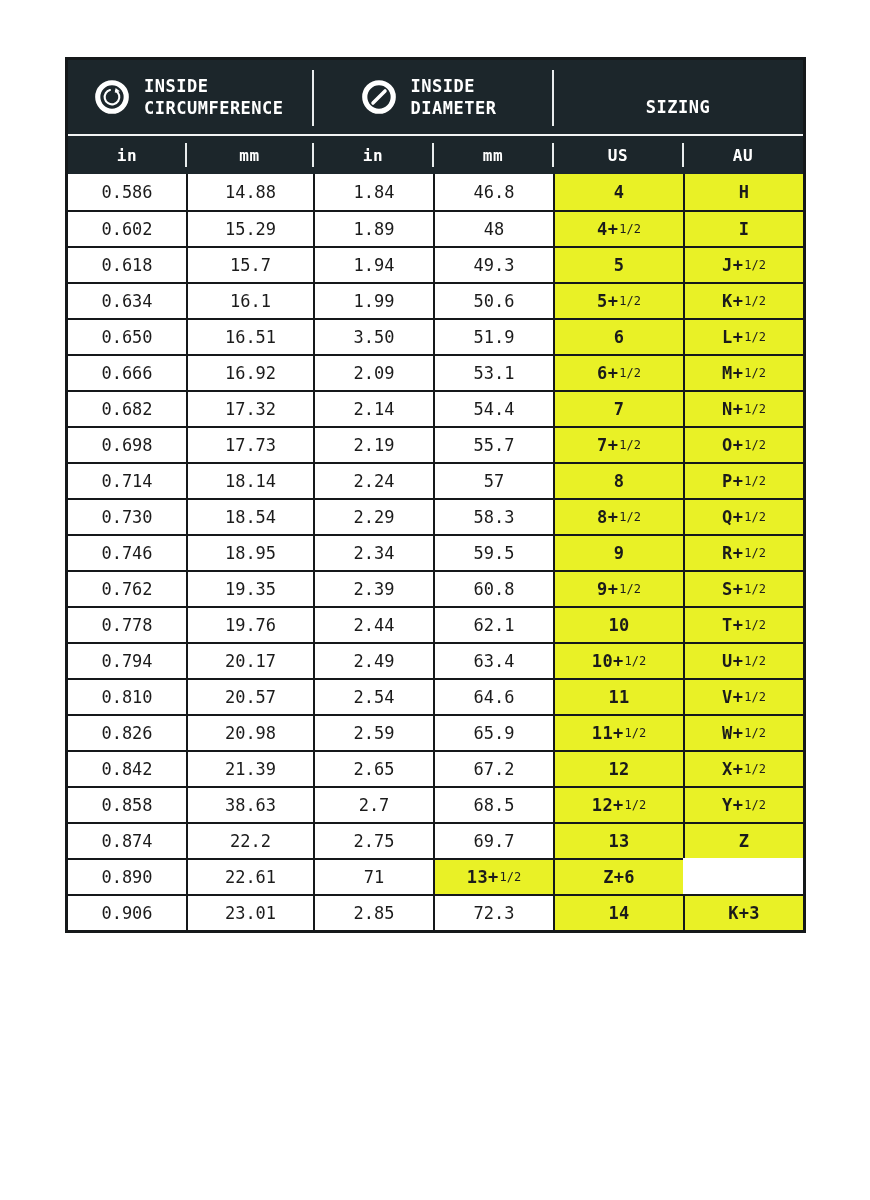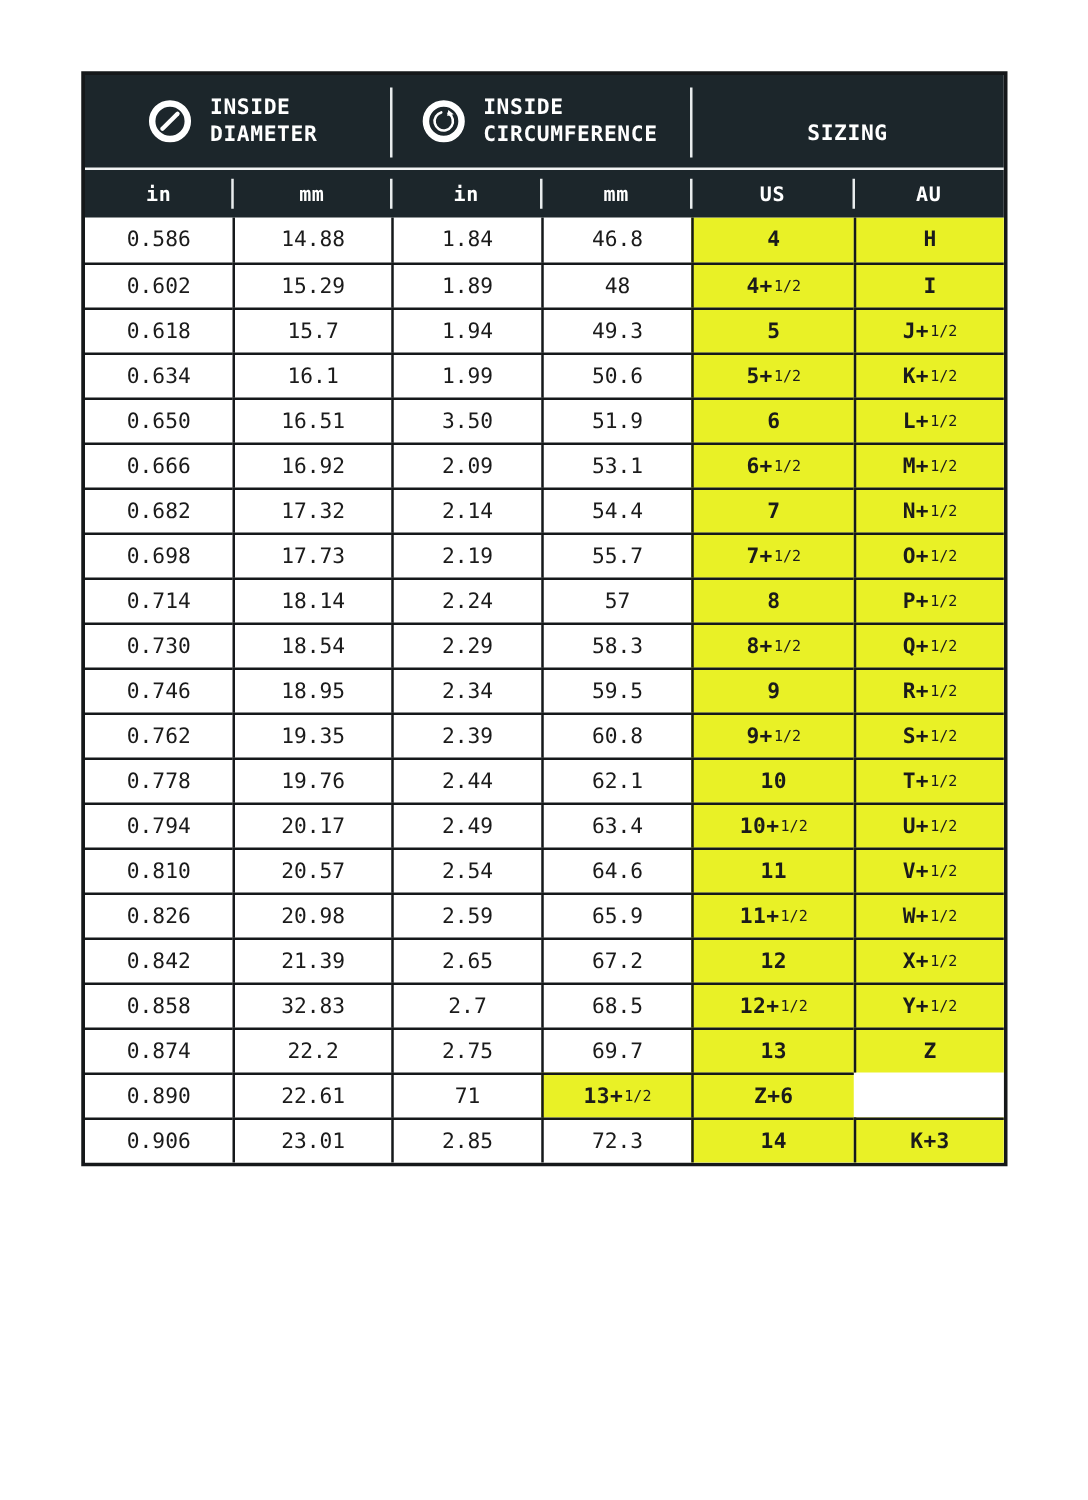--- a/index.html
+++ b/index.html
@@ -55,35 +55,35 @@
 <div class="page">
   <div class="size-table">
 
     <div class="thead">
       <div class="group-row">
 
         <div class="group">
           <span class="icon">
             <svg viewBox="0 0 44 44" width="38" height="38">
               <circle cx="22" cy="22" r="16.5" fill="none" stroke="#ffffff" stroke-width="6"></circle>
-              <line x1="15" y1="29" x2="29" y2="15" stroke="#ffffff" stroke-width="4" stroke-linecap="round"></line>
-            </svg>
-          </span>
-          <span class="glabel wrap-narrow">INSIDE DIAMETER</span>
-        </div>
-
-        <div class="group">
-          <span class="icon">
-            <svg viewBox="0 0 44 44" width="38" height="38">
-              <circle cx="22" cy="22" r="16.5" fill="none" stroke="#ffffff" stroke-width="6"></circle>
               <circle cx="22" cy="22" r="8.5" fill="none" stroke="#ffffff" stroke-width="2.4" stroke-dasharray="46 8" stroke-linecap="round" transform="rotate(-58 22 22)"></circle>
               <polygon points="26.2,11.6 31.2,15.4 25.2,17.2" fill="#ffffff"></polygon>
             </svg>
           </span>
           <span class="glabel wrap-wide">INSIDE CIRCUMFERENCE</span>
+        </div>
+
+        <div class="group">
+          <span class="icon">
+            <svg viewBox="0 0 44 44" width="38" height="38">
+              <circle cx="22" cy="22" r="16.5" fill="none" stroke="#ffffff" stroke-width="6"></circle>
+              <line x1="15" y1="29" x2="29" y2="15" stroke="#ffffff" stroke-width="4" stroke-linecap="round"></line>
+            </svg>
+          </span>
+          <span class="glabel wrap-narrow">INSIDE DIAMETER</span>
         </div>
 
         <div class="group">
           <span class="glabel single">SIZING</span>
         </div>
 
         <div class="vsep-group" style="left:244px;"></div>
         <div class="vsep-group" style="left:484px;"></div>
       </div>
 
@@ -305,21 +305,21 @@
           <div class="cell bl">2.65</div>
           <div class="cell bl">67.2</div>
           <div class="cell size-cell bl">12</div>
           <div class="cell size-cell bl">
             <span>X+</span>
             <span class="frac">1/2</span>
           </div>
         </div>
         <div class="trow">
           <div class="cell">0.858</div>
-          <div class="cell bl">32.83</div>
+          <div class="cell bl">38.63</div>
           <div class="cell bl">2.7</div>
           <div class="cell bl">68.5</div>
           <div class="cell size-cell bl">
             <span>12+</span>
             <span class="frac">1/2</span>
           </div>
           <div class="cell size-cell bl">
             <span>Y+</span>
             <span class="frac">1/2</span>
           </div>

